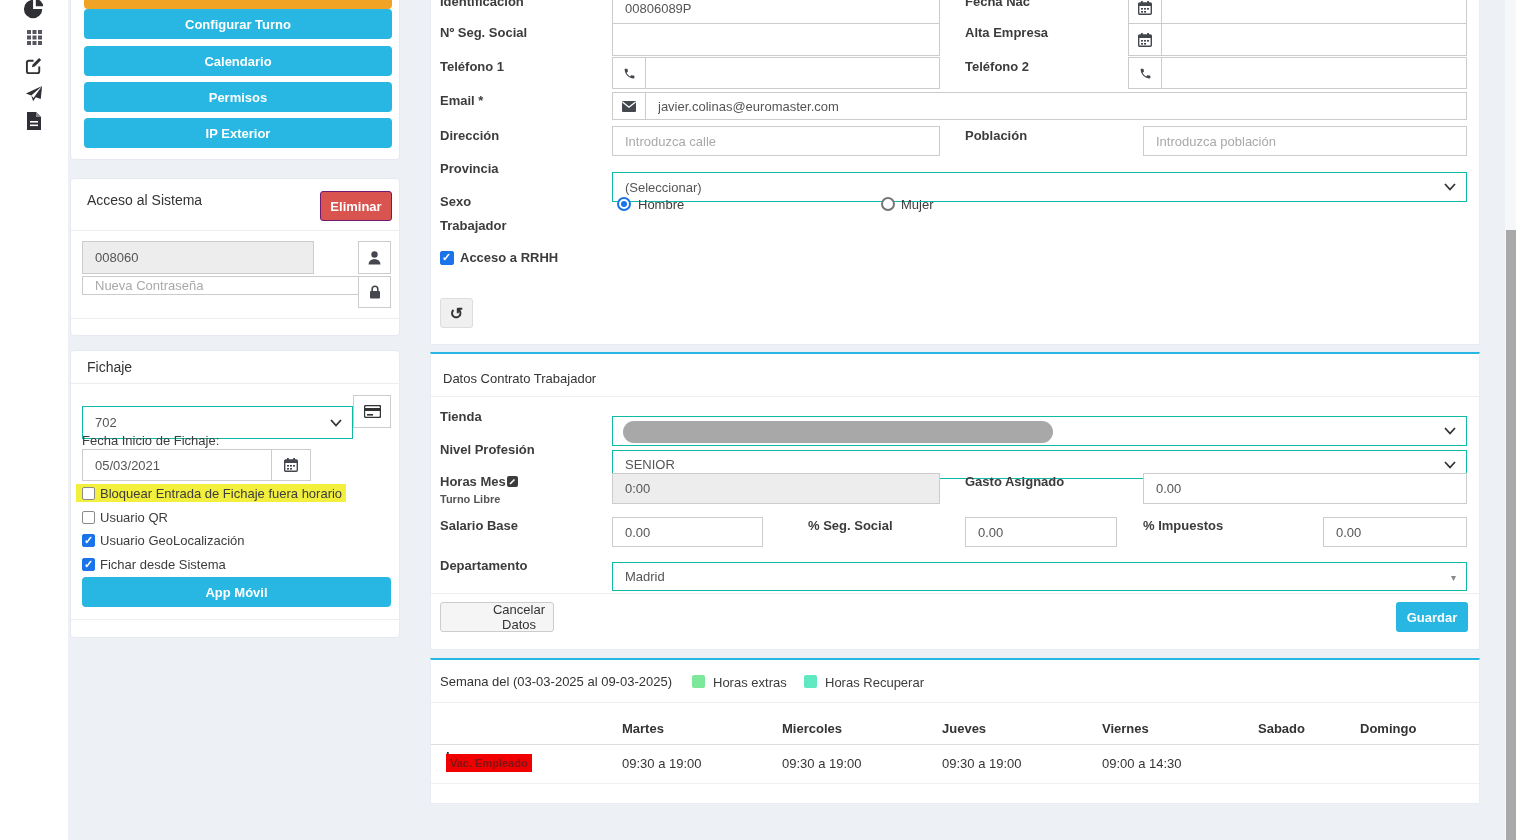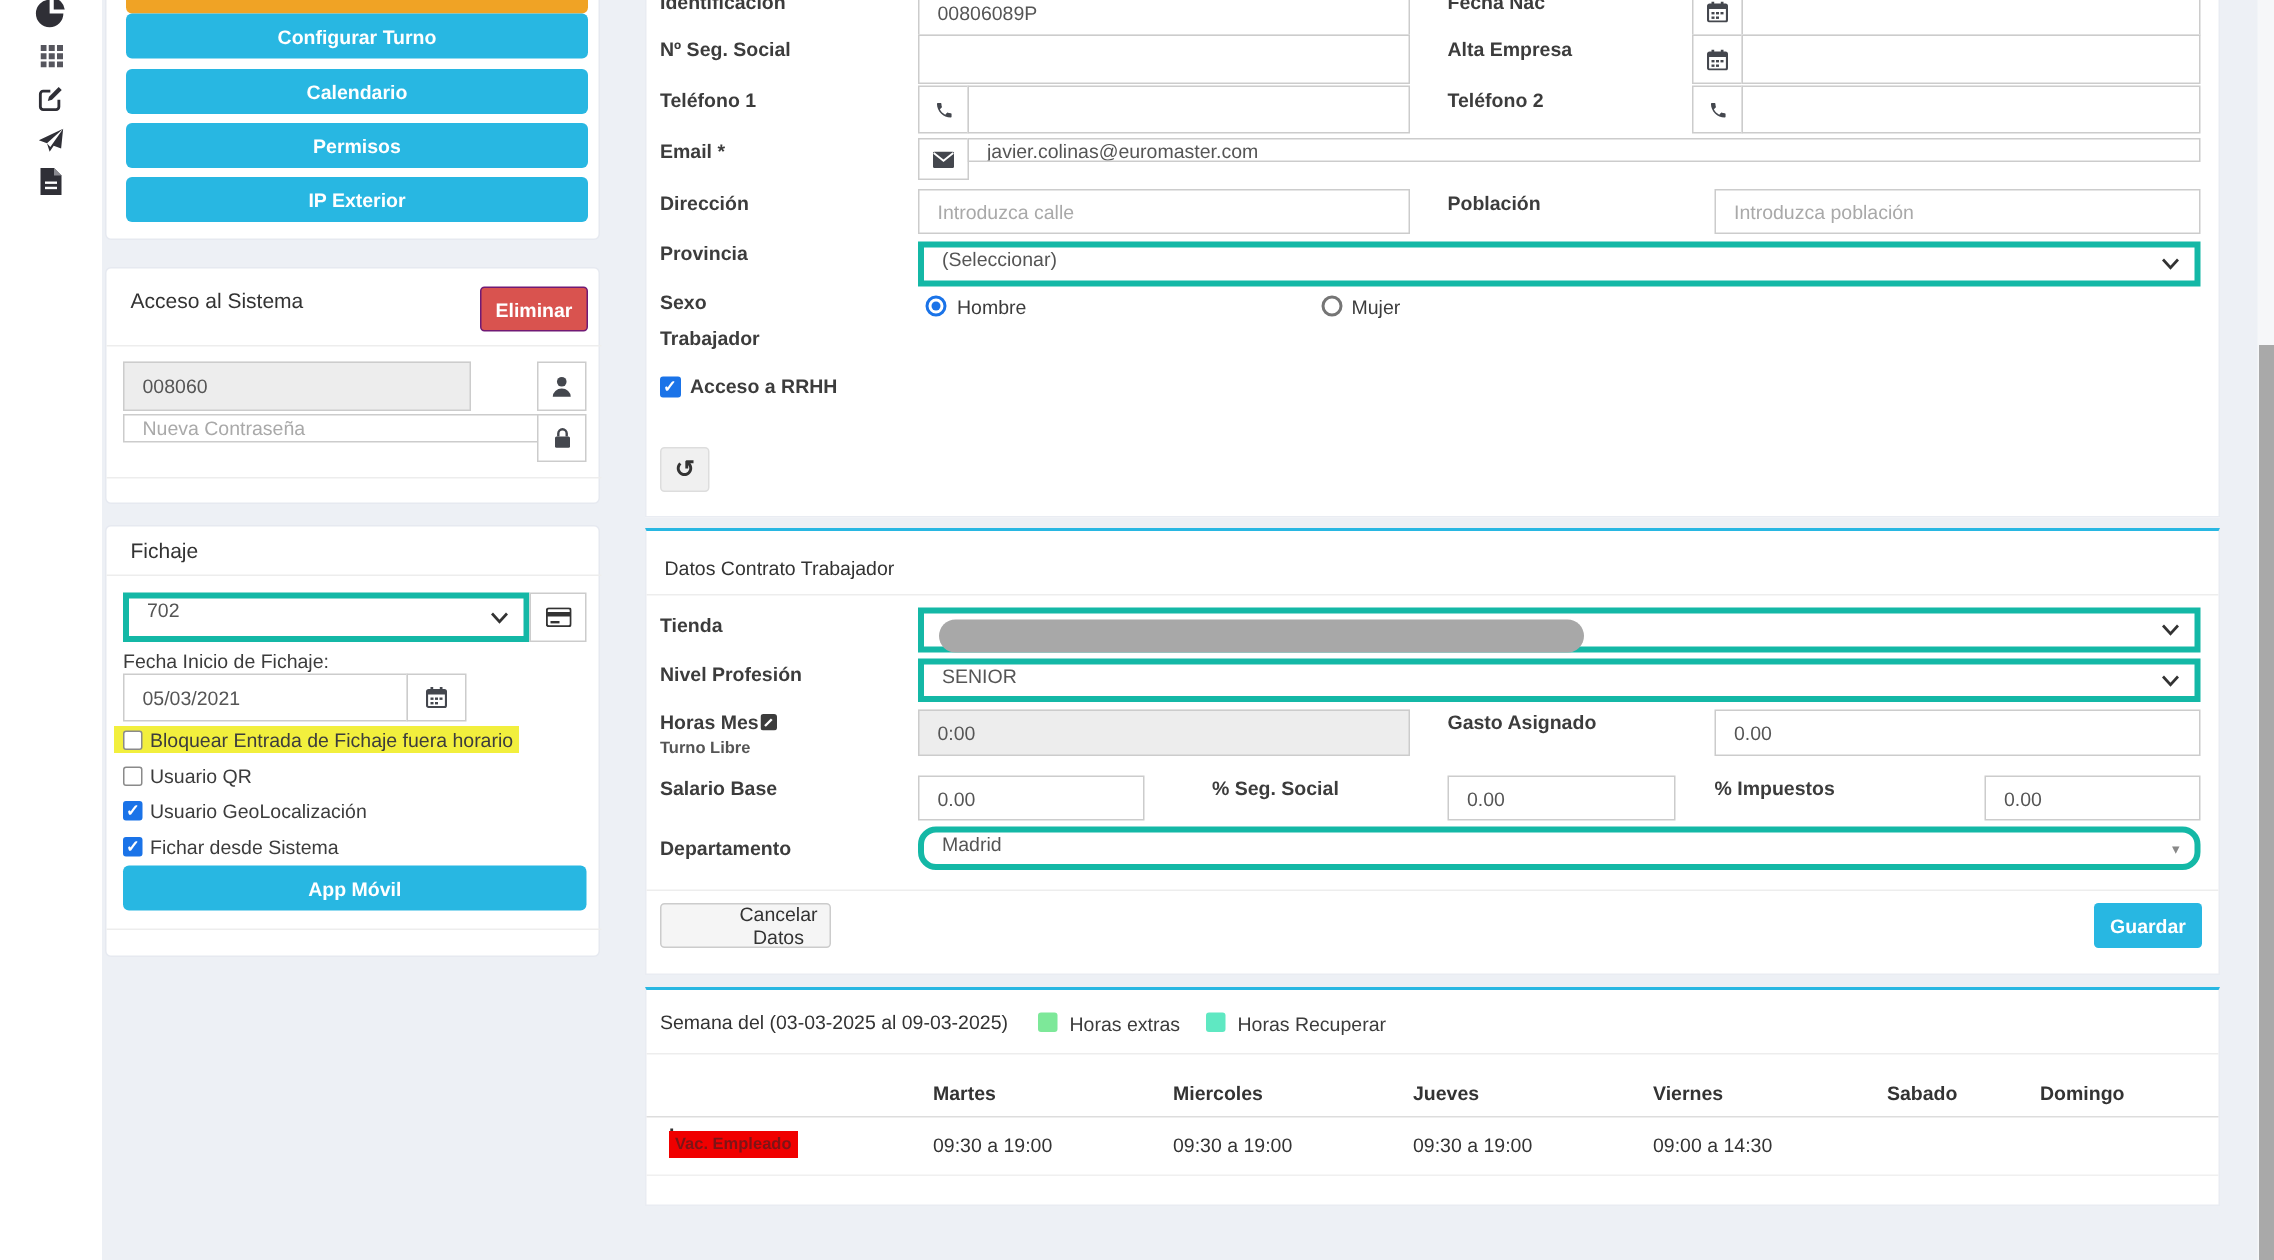--- a/index.html
+++ b/index.html
@@ -40,22 +40,22 @@
     position:absolute; border:1px solid #ccc; background:#fff; color:#555;
     font-family:inherit; font-size:13px; padding:0 12px; outline:none;
   }
   .inp::placeholder { color:#a9a9a9; }
   .inp.ro { background:#ededed; }
   .addon {
     position:absolute; border:1px solid #ccc; background:#fff; color:#44474e;
     display:flex; align-items:center; justify-content:center;
   }
   .sel {
-    position:absolute; border:4px solid #14b8a6; background:#fff; color:#555;
-    display:flex; padding:0 12px; cursor:pointer;
+    position:absolute; border:1px solid #14b8a6; background:#fff; color:#555;
+    display:flex; align-items:center; padding:0 12px; cursor:pointer;margin-top:11px;
   }
   .sel .chev { position:absolute; right:10px; top:50%; transform:translateY(-50%); }
   .cb { position:absolute; width:13px; height:13px; border:1px solid #8a8a8a; border-radius:2px; background:#fff; cursor:pointer; }
   .cb.checked { background:#1a73e8; border-color:#1a73e8; }
   .cb.checked::after { content:"\2713"; color:#fff; font-size:11px; font-weight:bold; position:absolute; left:1px; top:-1px; }
   .cblbl { position:absolute; color:#3c3c3c; white-space:nowrap; cursor:default; }
   .radio { position:absolute; width:14px; height:14px; border-radius:50%; border:2px solid #757575; background:#fff; cursor:pointer; }
   .radio.sel-on { border-color:#1a73e8; }
   .radio.sel-on::after { content:""; position:absolute; left:2px; top:2px; width:6px; height:6px; border-radius:50%; background:#1a73e8; }
   .hl { position:absolute; background:#f2ef3d; }
@@ -215,21 +215,21 @@
       <path d="M6.6 10.8c1.5 3 3.6 5.1 6.6 6.6l2.2-2.2c.3-.3.7-.4 1-.2 1.1.4 2.3.6 3.6.6.6 0 1 .4 1 1V20c0 .6-.4 1-1 1C10.8 21 3 13.2 3 4c0-.6.4-1 1-1h3.5c.6 0 1 .4 1 1 0 1.2.2 2.4.6 3.6.1.3 0 .7-.2 1l-2.3 2.2z" fill="#44474e"></path>
     </svg>
 </div>
 <input class="inp" style="left: 645px; top: 57px; width: 295px; height: 32px;">
 <div class="addon" style="left:612px;top:92px;width:34px;height:28px;">
   <svg width="14" height="11" viewBox="0 0 14 11">
       <rect x="0" y="0" width="14" height="11" rx="1" fill="#44474e"></rect>
       <path d="M0.5 1 L7 6.2 L13.5 1" fill="none" stroke="#fff" stroke-width="1.3"></path>
     </svg>
 </div>
-<input class="inp" style="left: 645px; top: 92px; width: 822px; height: 16px;" value="javier.colinas@euromaster.com">
+<input class="inp" style="left: 645px; top: 92px; width: 822px; height: 28px;" value="javier.colinas@euromaster.com">
 <input class="inp" style="left: 612px; top: 126px; width: 328px; height: 30px;" placeholder="Introduzca calle">
 <div class="sel" style="left:612px;top:161px;width:855px;height:30px;">
   <span>(Seleccionar)</span>
   <span class="chev">
     <svg width="12" height="8" viewBox="0 0 12 8">
         <polyline points="1,1 6,6.5 11,1" fill="none" stroke="#333" stroke-width="1.8"></polyline>
       </svg>
   </span>
 </div>
 
@@ -326,21 +326,21 @@
 <input class="inp" style="left: 1143px; top: 473px; width: 324px; height: 31px;" value="0.00">
 
 <div class="lbl" style="left:440px;top:518px;">Salario Base</div>
 <input class="inp" style="left: 612px; top: 517px; width: 151px; height: 30px;" value="0.00">
 <div class="lbl" style="left:808px;top:518px;">% Seg. Social</div>
 <input class="inp" style="left: 965px; top: 517px; width: 152px; height: 30px;" value="0.00">
 <div class="lbl" style="left:1143px;top:518px;">% Impuestos</div>
 <input class="inp" style="left: 1323px; top: 517px; width: 144px; height: 30px;" value="0.00">
 
 <div class="lbl" style="left:440px;top:558px;">Departamento</div>
-<div class="sel" style="left:612px;top:551px;width:855px;height:29px;border-radius:12px;">
+<div class="sel" style="left:612px;top:551px;width:855px;height:29px;">
   <span>Madrid</span>
   <span class="chev" style="color:#888;font-size:10px;">▾</span>
 </div>
 
 <div class="divider" style="left:431px;top:593px;width:1048px;"></div>
 <button class="btn-grey" style="left:440px;top:602px;width:114px;height:30px;padding-left:44px;">Cancelar Datos</button>
 <button class="btn-cyan" style="left:1396px;top:602px;width:72px;height:30px;border-radius:3px;">Guardar</button>
 
 <div class="panel cyan-top" style="left:430px;top:658px;width:1050px;height:146px;"></div>
 <div class="title" style="left:440px;top:674px;font-size:13px;">Semana del (03-03-2025 al 09-03-2025)</div>

